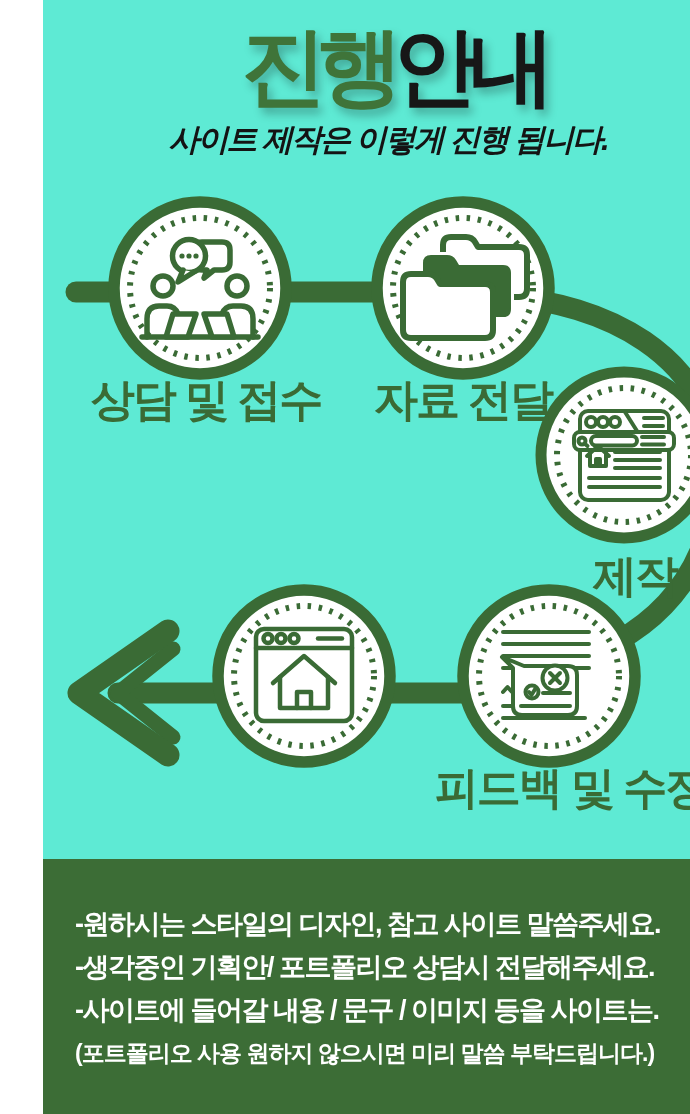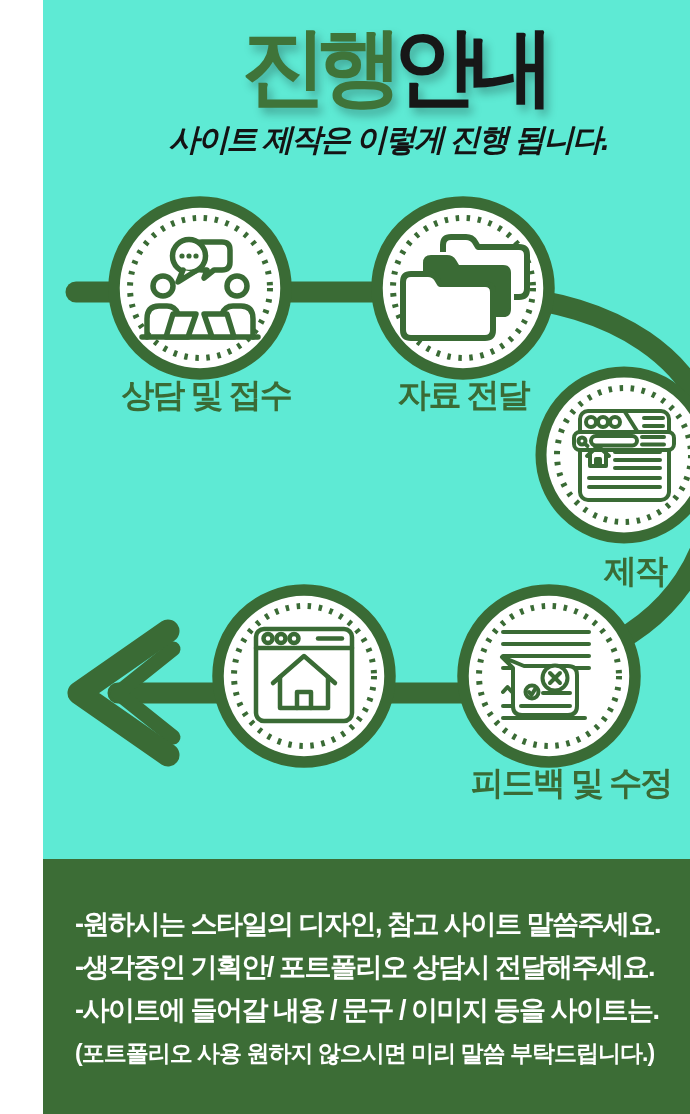--- a/index.html
+++ b/index.html
@@ -18,21 +18,21 @@
   }
   .title .green { color:#3f7439; }
   .title .black { color:#171717; }
   .subtitle {
     margin-top:6px; font-size:31px; font-weight:bold; font-style:italic;
     letter-spacing:-2px; color:#141414; white-space:nowrap;
   }
   svg.flow { position:absolute; top:0; left:0; }
   .step-label {
     position:absolute; transform:translateX(-50%);
-    font-size:33px; font-weight:900; letter-spacing:-2px; line-height:1;
+    font-size:44px; font-weight:900; letter-spacing:-2px; line-height:1;
     color:#3a6b35; white-space:nowrap;
   }
   .footer {
     position:absolute; left:0; top:859px; width:690px; height:255px;
     background:#3c6d36; box-sizing:border-box; padding:44px 14px 0 32px;
   }
   .footer-line {
     color:#ffffff; font-weight:bold; font-size:27px; line-height:43px;
     letter-spacing:-1.5px; white-space:nowrap;
   }

